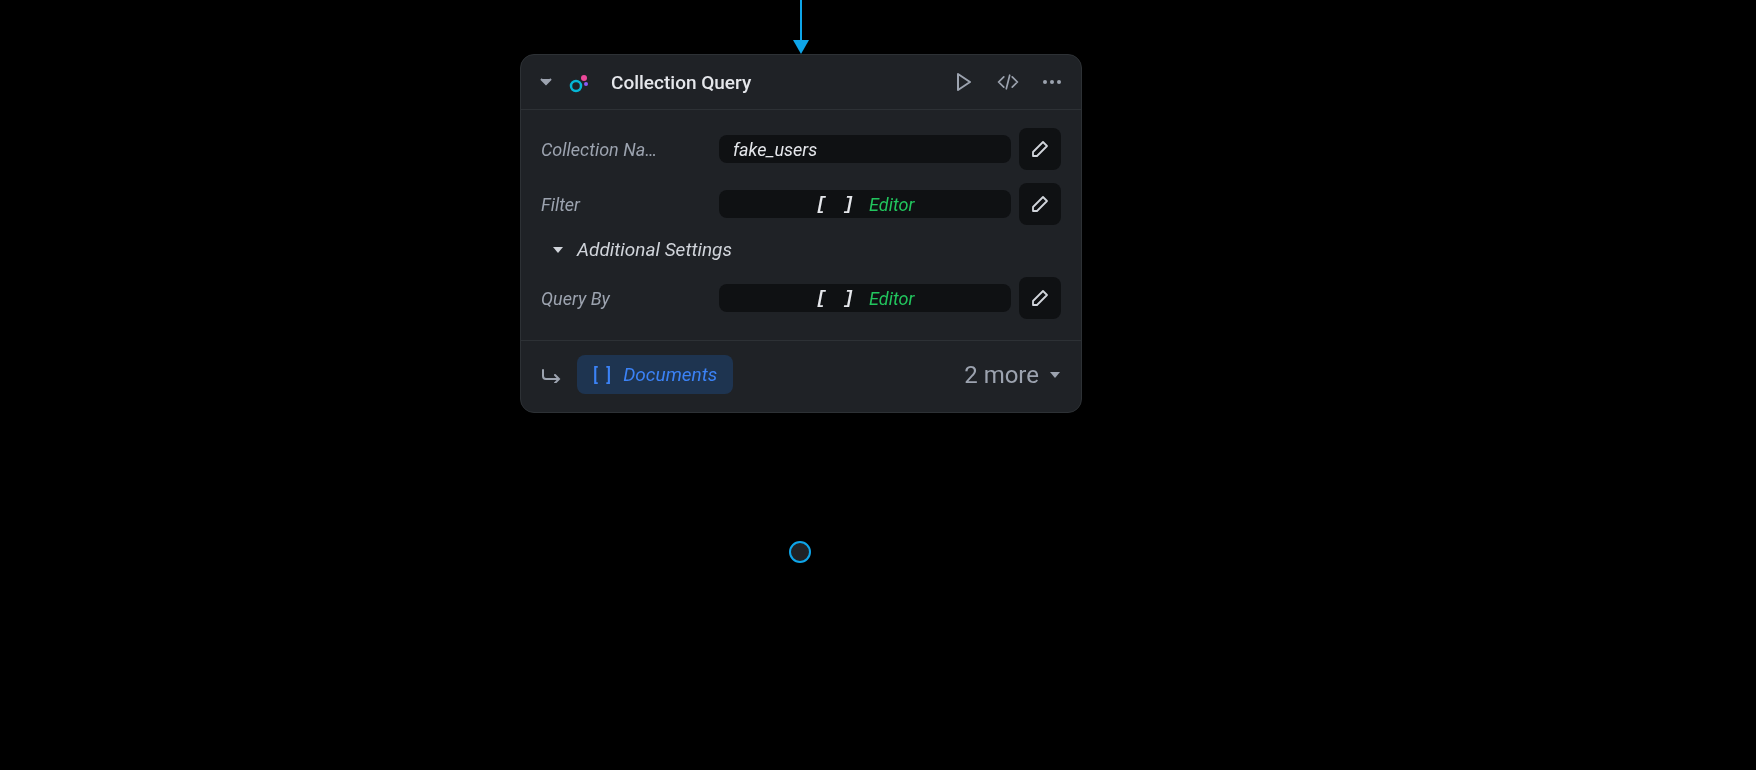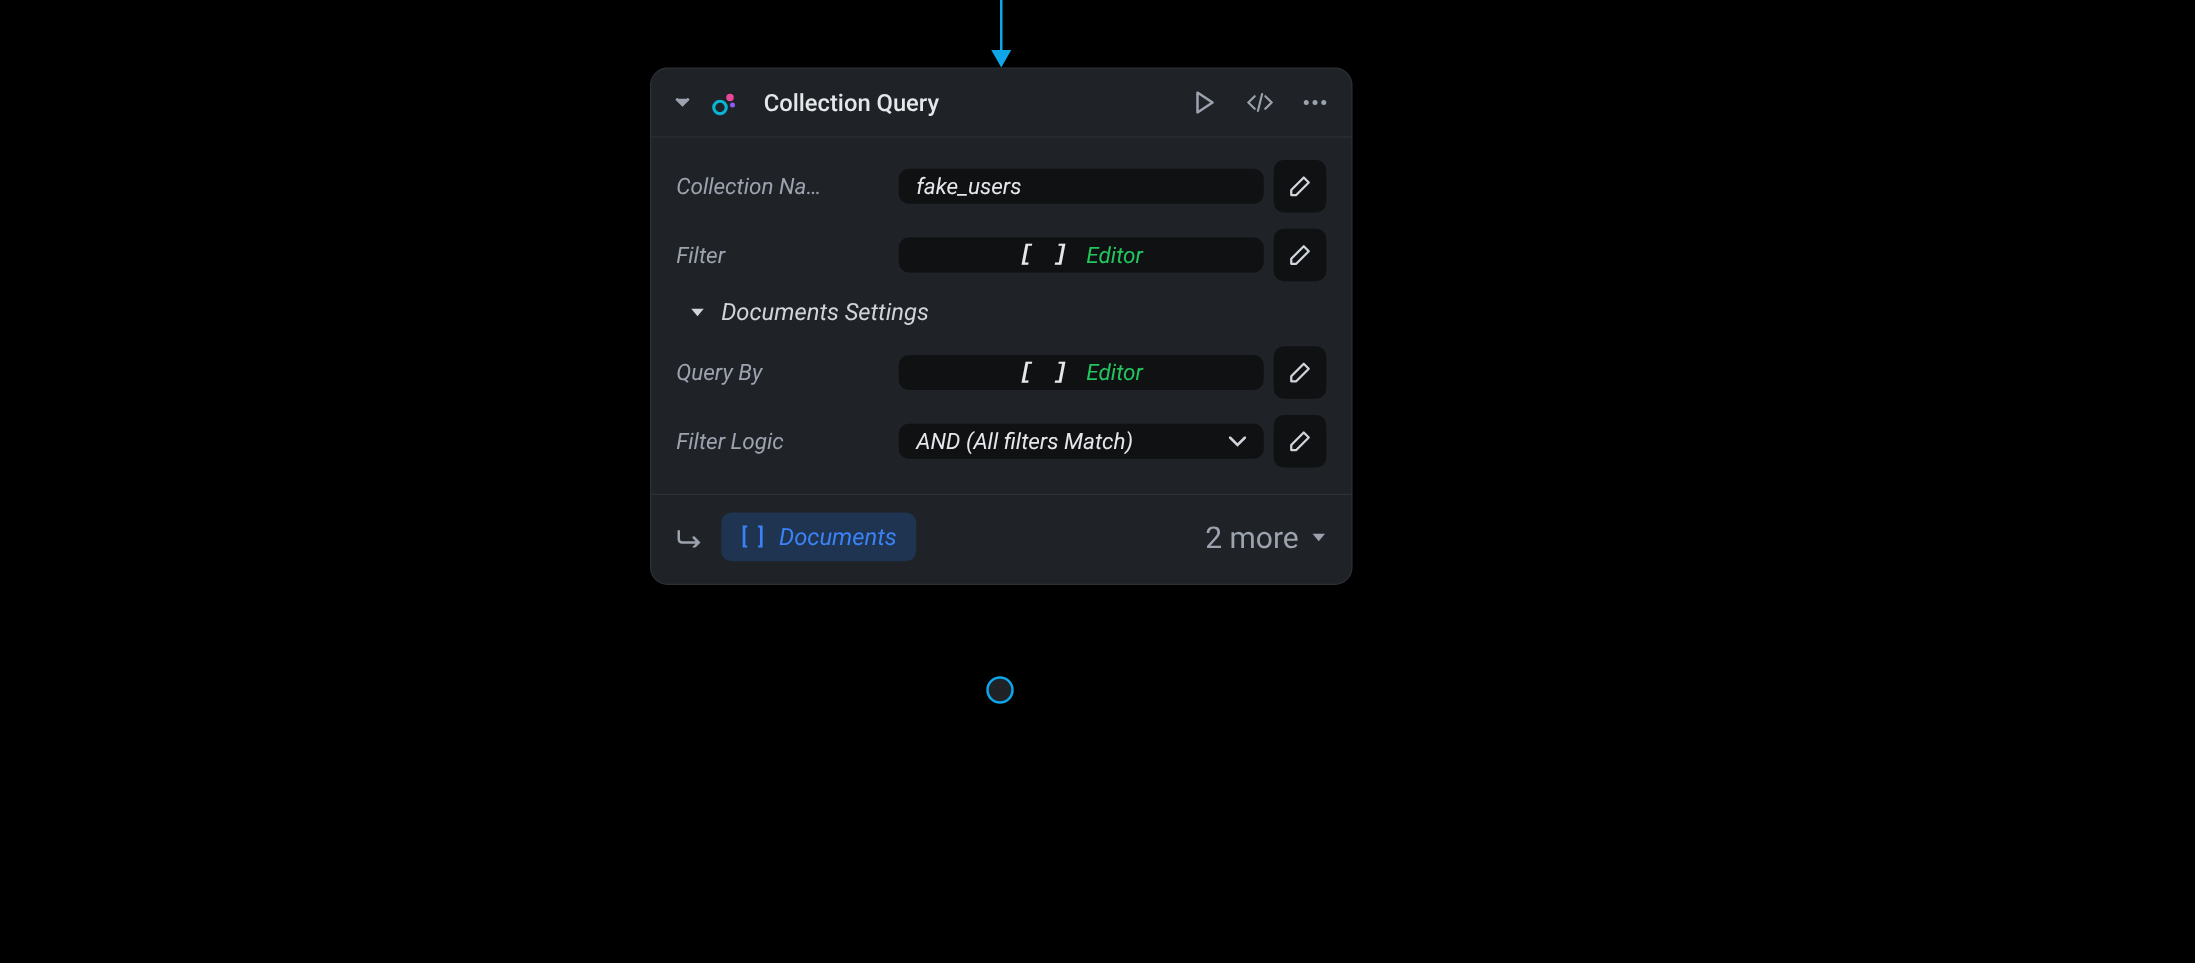--- a/index.html
+++ b/index.html
@@ -289,51 +289,37 @@
           </svg>
       </div>
     </div>
 
     <div class="section-header">
       <div class="section-caret">
         <svg width="12" height="8" viewBox="0 0 12 8">
             <polygon points="1,1 11,1 6,7" fill="#d1d5db"></polygon>
           </svg>
       </div>
-      <div class="section-title">Documents Settings</div>
+      <div class="section-title">Additional Settings</div>
     </div>
 
 
     <div class="field-row">
       <div class="field-label">Query By</div>
       <div class="field-input field-input-editor">
         <span class="brackets-text">[ ]</span>
         <span class="editor-label">Editor</span>
       </div>
       <div class="edit-btn">
         <svg width="18" height="18" viewBox="0 0 18 18">
             <path d="M12 2 L16 6 L6 16 L2 16 L2 12 Z" fill="none" stroke="#d1d5db" stroke-width="1.8" stroke-linejoin="round"></path>
           </svg>
       </div>
     </div>
 
-    <div class="field-row">
-      <div class="field-label">Filter Logic</div>
-      <div class="field-input field-input-select">
-        <span class="select-value">AND (All filters Match)</span>
-        <svg width="14" height="9" viewBox="0 0 14 9">
-            <path d="M1 1 L7 7 L13 1" stroke="#d1d5db" stroke-width="2" fill="none" stroke-linecap="round"></path>
-          </svg>
-      </div>
-      <div class="edit-btn">
-        <svg width="18" height="18" viewBox="0 0 18 18">
-            <path d="M12 2 L16 6 L6 16 L2 16 L2 12 Z" fill="none" stroke="#d1d5db" stroke-width="1.8" stroke-linejoin="round"></path>
-          </svg>
-      </div>
-    </div>
   </div>
 
   <div class="node-footer">
     <div class="footer-arrow-icon">
       <svg width="22" height="16" viewBox="0 0 22 16">
           <path d="M2 3 L2 9 Q2 12 5 12 L17 12 M14 8 L18 12 L14 16" stroke="#9ca3af" stroke-width="2" fill="none" stroke-linecap="round"></path>
         </svg>
     </div>
     <div class="output-chip">
       <span class="output-chip-brackets">[ ]</span>

